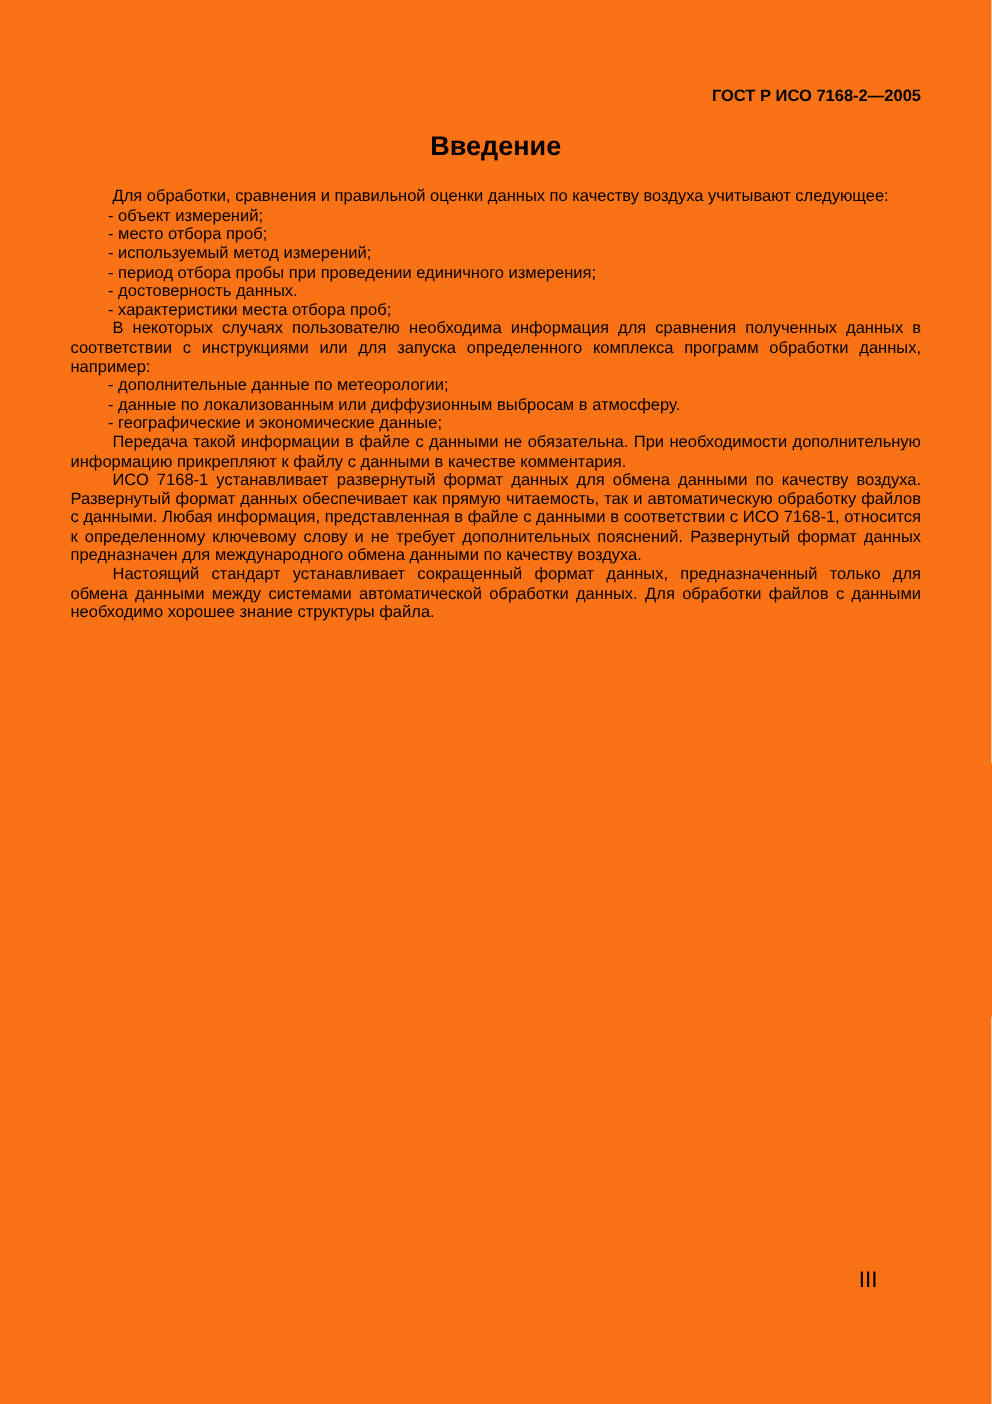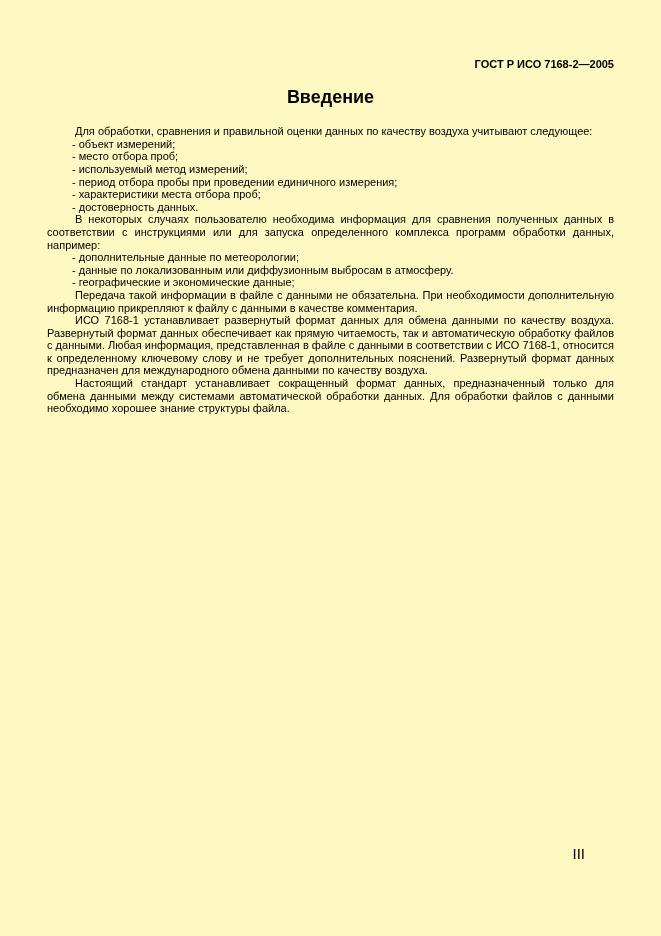--- a/index.html
+++ b/index.html
@@ -4,21 +4,21 @@
 <style>
   html, body {
     margin: 0;
     padding: 0;
     background: #ffffff;
   }
   .page {
     position: relative;
     width: 661px;
     height: 936px;
-    background: #fef9c3;
+    background: #f97316;
     color: #000000;
     font-family: "Liberation Sans", sans-serif;
     font-size: 11px;
     line-height: 12.6px;
     box-sizing: border-box;
     padding: 58px 47px 0 47px;
     overflow: hidden;
   }
   .doc-header {
     text-align: right;
@@ -57,22 +57,22 @@
   <div class="doc-header">ГОСТ Р ИСО 7168-2—2005</div>
 
   <h1 class="doc-title">Введение</h1>
 
   <p class="para">Для обработки, сравнения и правильной оценки данных по качеству воздуха учитывают следующее:</p>
 
   <p class="list-item">- объект измерений;</p>
   <p class="list-item">- место отбора проб;</p>
   <p class="list-item">- используемый метод измерений;</p>
   <p class="list-item">- период отбора пробы при проведении единичного измерения;</p>
+  <p class="list-item">- достоверность данных.</p>
   <p class="list-item">- характеристики места отбора проб;</p>
-  <p class="list-item">- достоверность данных.</p>
 
   <p class="para">В некоторых случаях пользователю необходима информация для сравнения полученных данных в соответствии с инструкциями или для запуска определенного комплекса программ обработки данных, например:</p>
 
   <p class="list-item">- дополнительные данные по метеорологии;</p>
   <p class="list-item">- данные по локализованным или диффузионным выбросам в атмосферу.</p>
   <p class="list-item">- географические и экономические данные;</p>
 
   <p class="para">Передача такой информации в файле с данными не обязательна. При необходимости дополнительную информацию прикрепляют к файлу с данными в качестве комментария.</p>
 
   <p class="para">ИСО 7168-1 устанавливает развернутый формат данных для обмена данными по качеству воздуха. Развернутый формат данных обеспечивает как прямую читаемость, так и автоматическую обработку файлов с данными. Любая информация, представленная в файле с данными в соответствии с ИСО 7168-1, относится к определенному ключевому слову и не требует дополнительных пояснений. Развернутый формат данных предназначен для международного обмена данными по качеству воздуха.</p>

